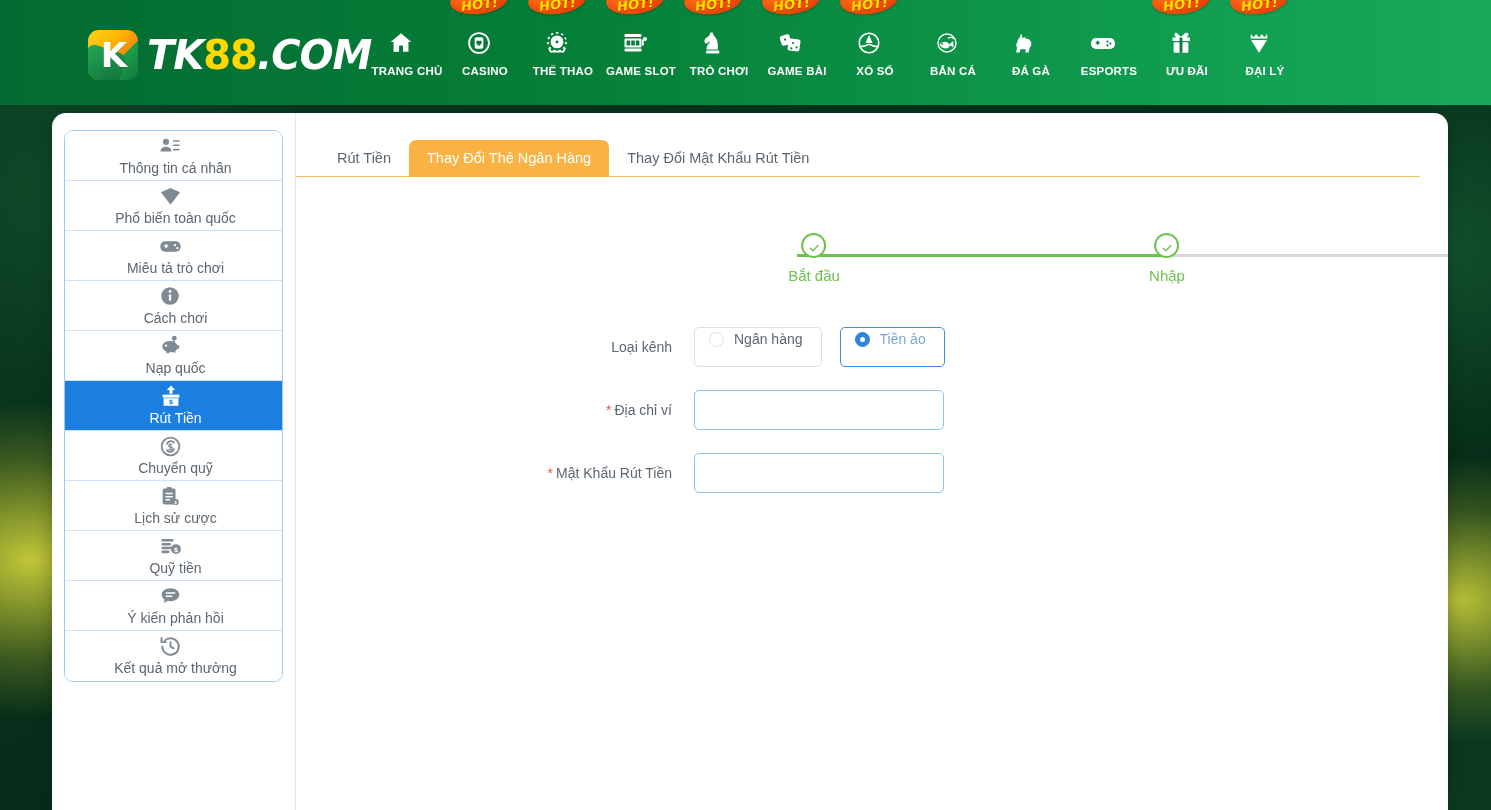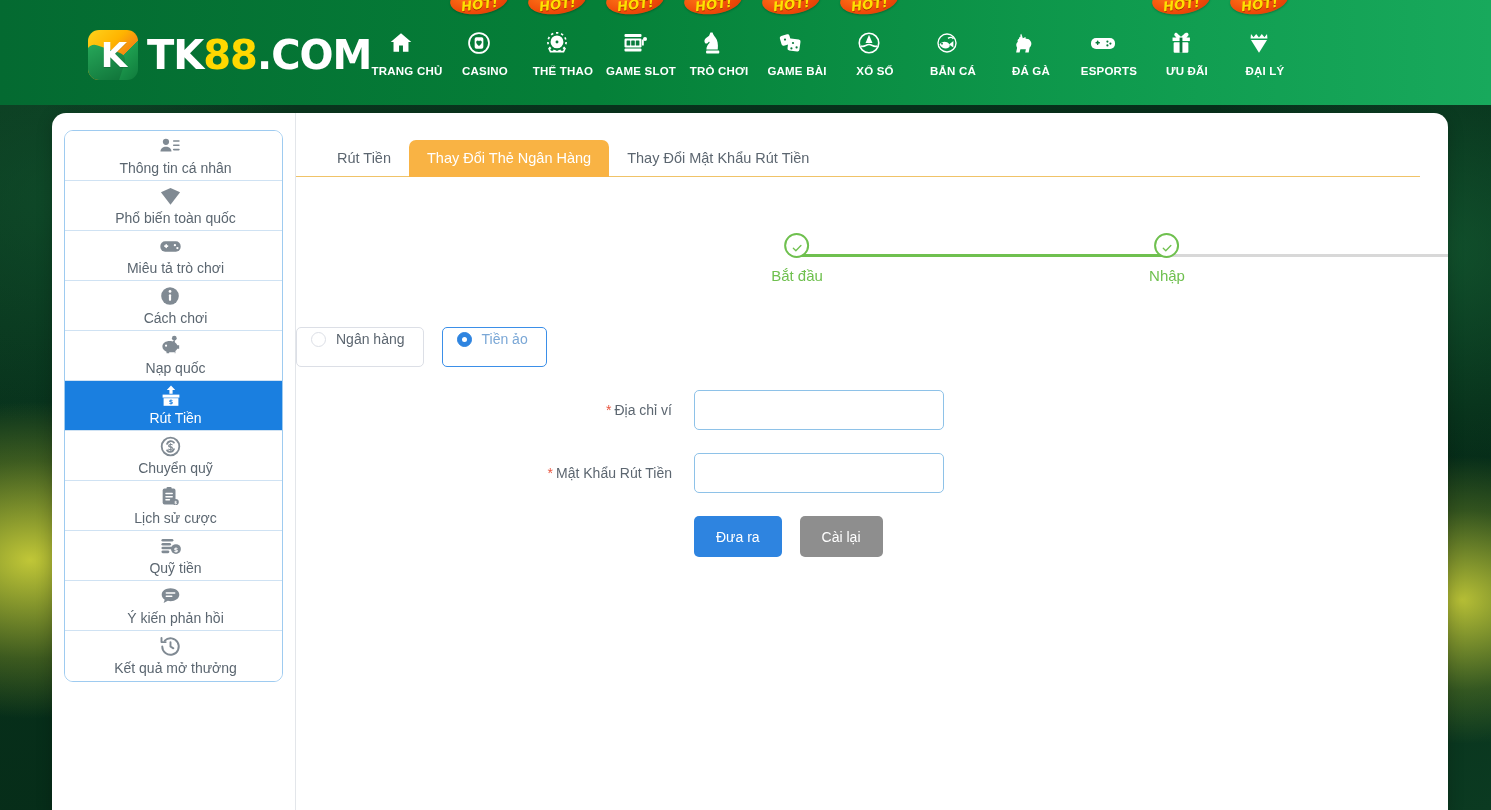--- a/index.html
+++ b/index.html
@@ -42,21 +42,21 @@
   .logo-badge::before {
     content:""; position:absolute; left:-6px; bottom:-8px; width:40px; height:40px;
     background: linear-gradient(135deg,#27a85a,#0c6b34); border-radius: 8px; transform: rotate(18deg);
   }
   .logo-badge .k {
     position: absolute; inset: 0; display:flex; align-items:center; justify-content:center;
     font: 900 34px/1 "DejaVu Sans", sans-serif; color:#fff; letter-spacing:-2px;
     text-shadow: 0 1px 0 rgba(0,0,0,.15);
   }
   .logo-text { margin-left: 9px; font: 900 40px/1 "DejaVu Sans", sans-serif; letter-spacing: -1px; white-space: nowrap; }
-  .logo-text .w { color: #ffffff; }
+  .logo-text .w { color: #ffffff; font-style: italic; }
   .logo-text .y { color: #ffd800; }
 
   
   .nav { position: absolute; left: 362px; top: 0; height: 105px; display: flex; align-items: center; }
   .nav-item {
     position: relative; width: 78px; height: 105px;
     display: flex; flex-direction: column; align-items: center; justify-content: center;
     color: #fff; text-decoration: none; cursor: pointer;
   }
   .nav-item .ico { height: 30px; display:flex; align-items:center; justify-content:center; margin-bottom: 8px; }
@@ -485,21 +485,21 @@
     <div class="tabs" id="tabs-root">
         <div class="tab">Rút Tiền</div>
         <div class="tab active">Thay Đổi Thẻ Ngân Hàng</div>
         <div class="tab">Thay Đổi Mật Khẩu Rút Tiền</div>
       </div>
 
     <div class="stepper">
       <div class="step-line"></div>
       <div class="step-line-done"></div>
       <div id="steps-root">
-          <div class="step done" style="left: 501px;">
+          <div class="step done" style="left: 518px;">
             <span class="dot">
               <span class="tick"><svg viewBox="0 0 12 12" width="12" height="12">
                   <path d="M2.2 6.3 4.7 8.8 9.8 3.5" fill="none" stroke="#6fc04f" stroke-width="1.3" stroke-linecap="round" stroke-linejoin="round"></path>
                 </svg></span>
             </span>
             <span class="slbl">Bắt đầu</span>
           </div>
           <div class="step done" style="left: 871px;">
             <span class="dot">
               <span class="tick"><svg viewBox="0 0 12 12" width="12" height="12">
@@ -507,20 +507,21 @@
                 </svg></span>
             </span>
             <span class="slbl">Nhập</span>
           </div>
         </div>
     </div>
 
     <div class="form">
 
       <div class="frow">
+        <div class="flabel">Loại kênh</div>
         <div class="radio-group">
           <div class="radio-box">
             <span class="rdot"></span>
             <span>Ngân hàng</span>
           </div>
           <div class="radio-box sel">
             <span class="rdot"></span>
             <span>Tiền ảo</span>
           </div>
         </div>
@@ -538,20 +539,16 @@
 
       <div class="frow">
         <div class="flabel">
           <span class="req">*</span><span>Mật Khẩu Rút Tiền</span>
         </div>
         <div class="field">
             <span></span>
           </div>
       </div>
 
-      <div class="btn-row">
-        <button class="btn primary">Đưa ra</button>
-        <button class="btn grey">Cài lại</button>
-      </div>
 
     </div>
   </div>
 </div>
 
 </body></html>

